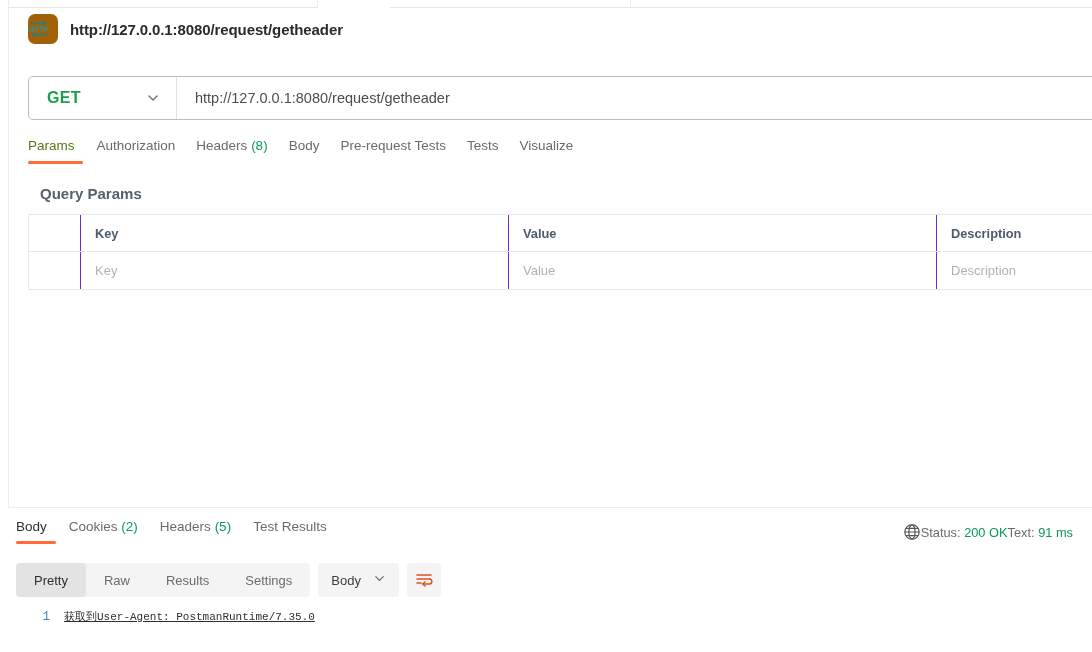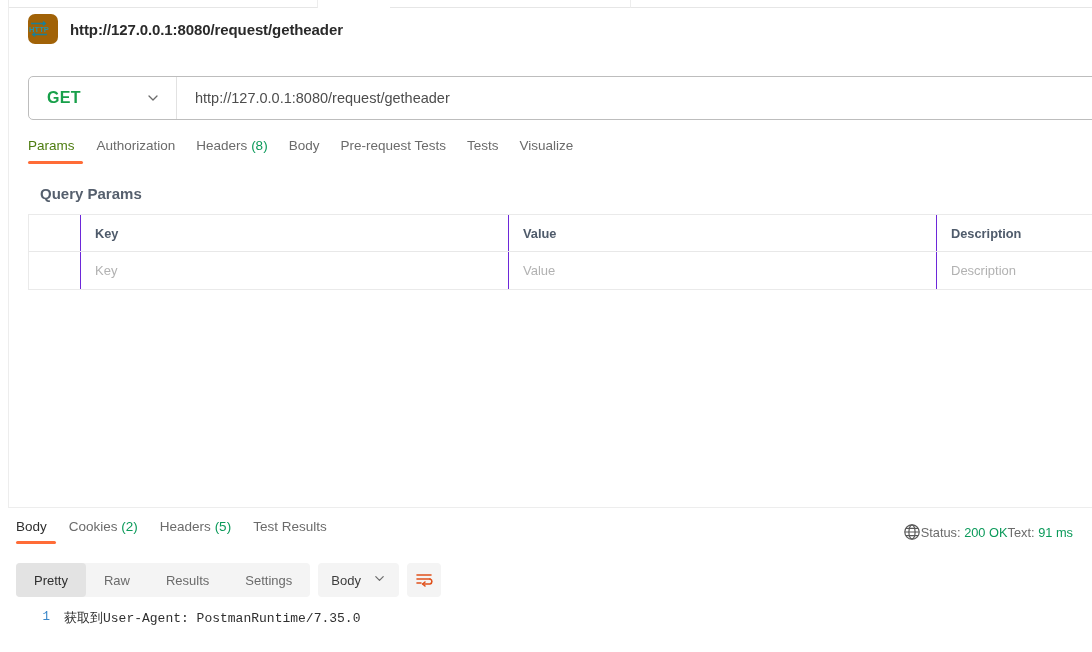--- a/index.html
+++ b/index.html
@@ -88,21 +88,21 @@
   .body-tools { position: absolute; left: 16px; top: 563px; display: flex; align-items: center; gap: 8px; }
   .seg { display: flex; background: #f4f4f4; border-radius: 4px; height: 34px; align-items: flex-end; }
   .seg-item { height: 34px; display: flex; align-items: center; padding: 0 18px; font-size: 13px; color: #6b6b6b; border-radius: 4px; cursor: pointer; }
   .seg-item.sel { background: #e3e3e3; color: #2f2f2f; }
   .drop { display: flex; align-items: center; gap: 12px; height: 34px; padding: 0 13px; background: #f4f4f4; border-radius: 4px; font-size: 13px; color: #3d3d3d; cursor: pointer; }
   .wrapbtn { width: 34px; height: 34px; background: #f4f4f4; border-radius: 4px; display: flex; align-items: center; justify-content: center; cursor: pointer; }
 
   
   .code { position: absolute; left: 16px; top: 606px; right: 0; bottom: 0; display: flex; }
   .gutter { width: 44px; text-align: right; padding-right: 10px; font-family: "Liberation Mono", monospace; font-size: 12.5px; color: #3a86c8; padding-top: 4px; }
-  .codeline { font-family: "Liberation Mono", monospace; font-size: 13px; color: #2f2f2f; padding-top: 3px; padding-left: 4px; white-space: nowrap; }
+  .codeline { font-family: "Liberation Mono", monospace; font-size: 11px; color: #2f2f2f; padding-top: 3px; padding-left: 4px; white-space: nowrap; text-decoration: underline; }
 
   .watermark { position: absolute; right: 8px; bottom: 8px; font-size: 15px; color: #c9c9c9; white-space: nowrap; }
 </style>
 </head>
 <body>
 
 <div id="app">
 
   <div class="top-strip">
     <div class="top-tab-a"></div>

